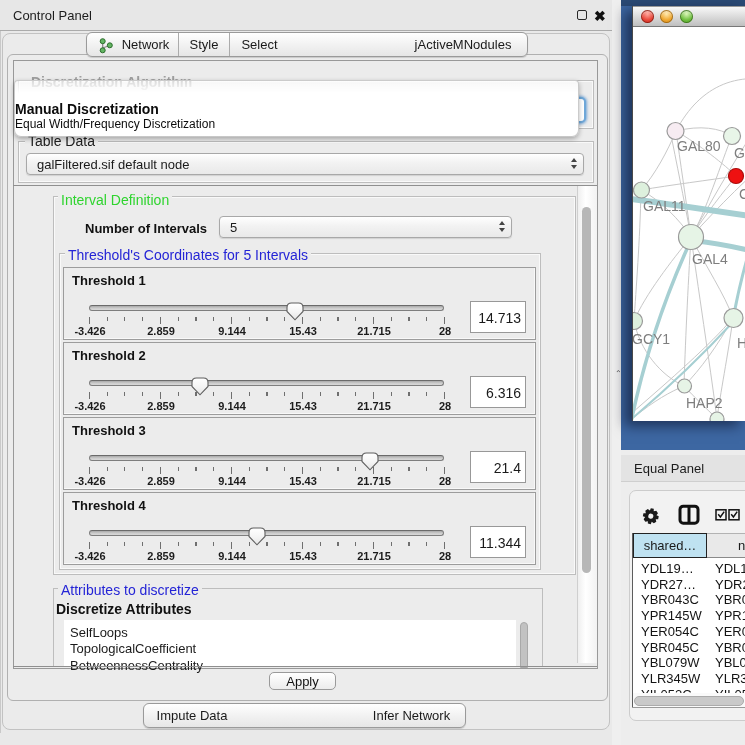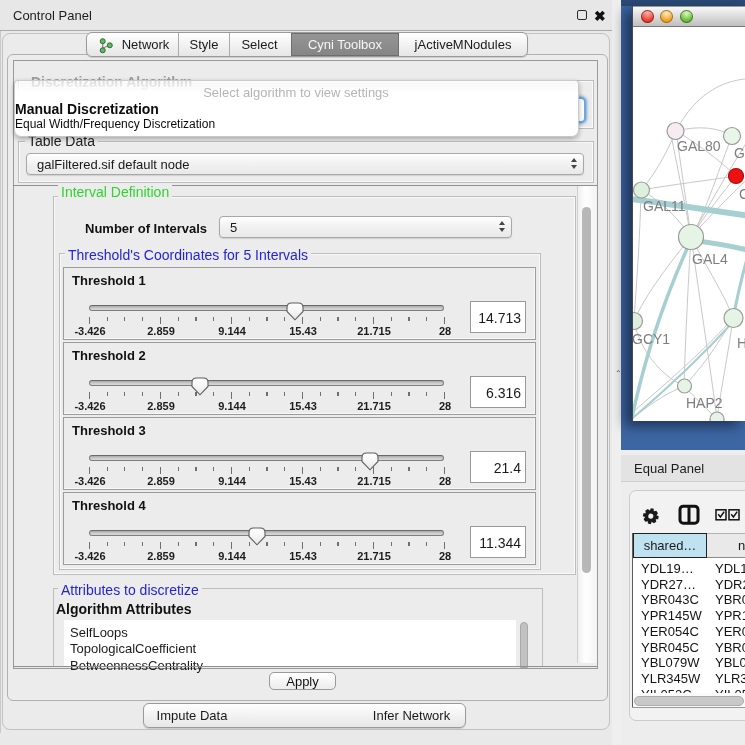--- a/index.html
+++ b/index.html
@@ -52,21 +52,20 @@
         <circle cx="3.7" cy="3.2" r="2.5" fill="#63b563" stroke="#2d6e2d"></circle>
         <circle cx="3.7" cy="12.3" r="2.5" fill="#63b563" stroke="#2d6e2d"></circle>
         <circle cx="10.8" cy="7.3" r="2.5" fill="#63b563" stroke="#2d6e2d"></circle>
       </svg>
       <span style="margin-left:26px;">Network</span>
     </div>
     <div class="sep" style="left:91px;"></div>
     <div class="it" style="left:92px;width:50px;">Style</div>
     <div class="sep" style="left:142px;"></div>
     <div class="it" style="left:143px;width:59px;">Select</div>
-    <div class="it sel" style="left:204px;width:108px;">Cyni Toolbox</div>
     <div class="it" style="left:312px;width:128px;">jActiveMNodules</div>
   </div>
 
   <div class="abs" style="left:13px;top:60px;width:583px;height:607px;background:#ececec;border:1px solid #999;"></div>
 
   <div class="abs etched" style="left:18px;top:80px;width:574px;height:47px;"></div>
   <div class="abs" style="left:26px;top:97px;width:556px;height:22px;background:#fff;border:2px solid #6ea7d8;border-radius:5px;box-shadow:0 0 3px 1px rgba(90,150,210,0.8);"></div>
 
   <div class="abs etched" style="left:18px;top:141px;width:574px;height:40px;"></div>
   <div class="grouptitle" style="left:25px;top:134px;color:#222;">Table Data</div>
@@ -74,21 +73,21 @@
     <span class="ctext">galFiltered.sif default node</span>
     <div class="spin" style="left:544px;top:4px;">
       <div class="up" style="border-bottom-color:#444;"></div>
         <div class="dn" style="border-top-color:#444;"></div>
     </div>
   </div>
 
   <div class="abs" style="left:13px;top:185px;width:584px;height:1px;background:#8f8f8f;"></div>
 
   <div class="abs etched" style="left:53px;top:196px;width:521px;height:377px;"></div>
-  <div class="grouptitle greentitle" style="left:58px;top:185px;">Interval Definition</div>
+  <div class="grouptitle greentitle" style="left:58px;top:193px;">Interval Definition</div>
 
   <div class="abs" style="left:85px;top:221px;font-size:13px;font-weight:bold;color:#111;">Number of Intervals</div>
   <div class="combo" style="left:219px;top:216px;width:291px;height:20px;">
     <span class="ctext">5</span>
     <div class="spin" style="left:279px;top:4px;">
       <div class="up" style="border-bottom-color:#444;"></div>
         <div class="dn" style="border-top-color:#444;"></div>
     </div>
   </div>
 
@@ -201,41 +200,40 @@
           <path d="M1 5.5 C1 2.3 2.3 1 5.5 1 L12.5 1 C15.7 1 17 2.3 17 5.5 L17 9.5 L9 17.8 L1 9.5 Z" fill="url(#tg3)" stroke="#5f5f5f" stroke-width="1.1"></path>
         </svg>
         <div class="vbox">
           <span>11.344</span>
         </div>
       </div>
     </div>
 
   <div class="abs" style="left:53px;top:588px;width:488px;height:78px;border:1px solid #bdbdbd;border-bottom:none;"></div>
   <div class="grouptitle bluetitle" style="left:58px;top:583px;">Attributes to discretize</div>
-  <div class="abs" style="left:56px;top:601px;font-size:14px;font-weight:bold;color:#111;">Algorithm Attributes</div>
+  <div class="abs" style="left:56px;top:601px;font-size:14px;font-weight:bold;color:#111;">Discretize Attributes</div>
   <div class="abs" style="left:64px;top:620px;width:452px;height:46px;background:#fff;"></div>
   <div class="abs" style="left:70px;top:625px;font-size:13px;color:#1a1a1a;line-height:16.4px;">SelfLoops<br>TopologicalCoefficient<br>BetweennessCentrality</div>
   <div class="abs" style="left:520px;top:622px;width:6px;height:44px;background:#c2c2c2;border:1px solid #a9a9a9;border-radius:5px 5px 0 0;"></div>
 
   <div class="abs" style="left:13px;top:666px;width:584px;height:1px;background:#8f8f8f;"></div>
 
   <div class="abs" style="left:577px;top:186px;width:19px;height:477px;background:linear-gradient(to right,#efefef,#ffffff 40%,#f2f2f2);border-left:1px solid #cfcfcf;"></div>
   <div class="abs" style="left:582px;top:207px;width:9px;height:366px;background:#b7b7b7;border-radius:5px;"></div>
 
   <div class="abs" style="left:269px;top:672px;width:65px;height:16px;background:linear-gradient(#fff,#ececec);border:1px solid #9a9a9a;border-radius:5px;text-align:center;font-size:13px;color:#111;line-height:17px;">Apply</div>
 
   <div class="seg" style="left:143px;top:703px;width:321px;">
     <div class="it" style="left:0;width:96px;">Impute Data</div>
     <div class="it" style="left:214px;width:107px;">Infer Network</div>
   </div>
 
   <div class="abs" style="left:31px;top:74px;font-size:14px;font-weight:bold;color:#9f9f9f;">Discretization Algorithm</div>
   <div class="abs" style="left:40px;top:80px;width:536px;height:1px;background:#cccccc;"></div>
   <div class="abs" style="left:14px;top:80px;width:563px;height:55px;background:linear-gradient(rgba(255,255,255,0.62) 0px,#ffffff 13px);border:1px solid rgba(160,160,160,0.55);border-radius:4px 4px 7px 7px;box-shadow:0 2px 5px rgba(0,0,0,0.3);"></div>
-  <div class="abs" style="left:14px;top:85px;width:564px;text-align:center;font-size:13px;color:#b5b5b5;">Select algorithm to view settings</div>
   <div class="abs" style="left:15px;top:101px;font-size:14px;font-weight:bold;color:#0c0c0c;">Manual Discretization</div>
   <div class="abs" style="left:15px;top:117px;font-size:12px;color:#0c0c0c;">Equal Width/Frequency Discretization</div>
 
   <div class="abs" style="left:612px;top:0;width:9px;height:745px;background:#efefef;"></div>
   <div class="abs" style="left:614px;top:368px;width:6px;height:6px;border-left:4px solid transparent;border-right:4px solid transparent;"></div>
   <div class="abs" style="left:615px;top:369px;font-size:8px;color:#555;">⌃</div>
 
   <div class="abs" style="left:621px;top:0;width:124px;height:450px;background:#3d67a2;"></div>
   <div class="abs" style="left:621px;top:0;width:124px;height:6px;background:#2b4a75;"></div>
 

